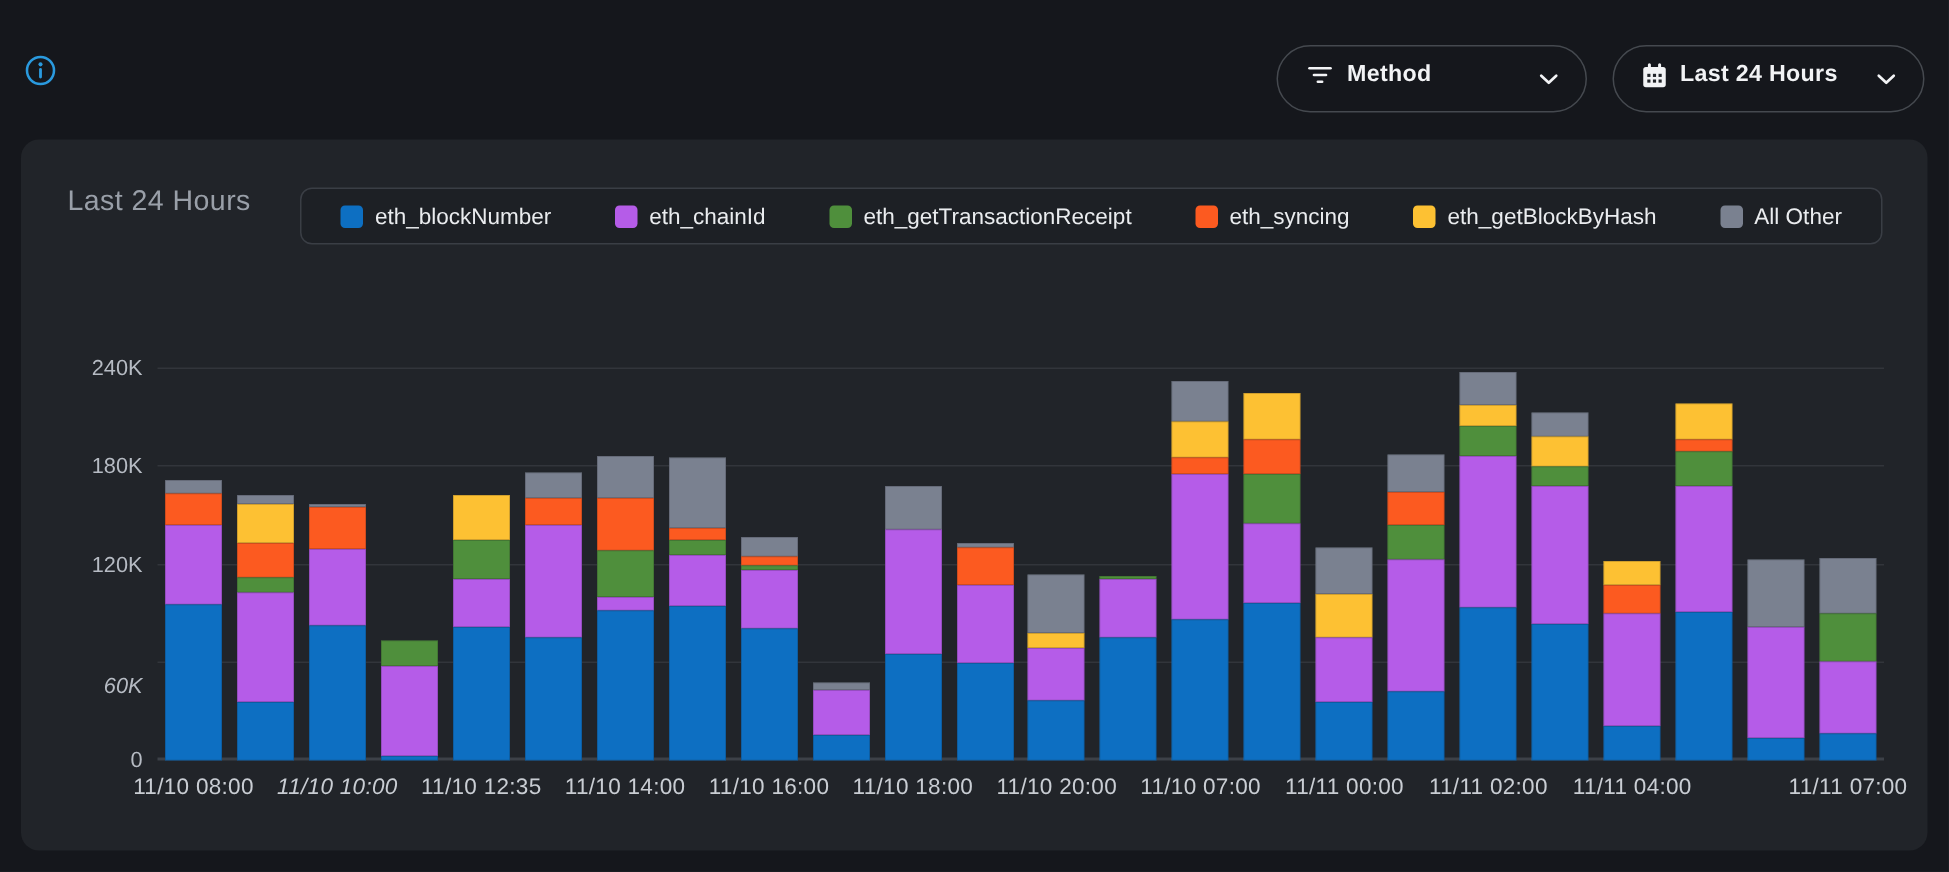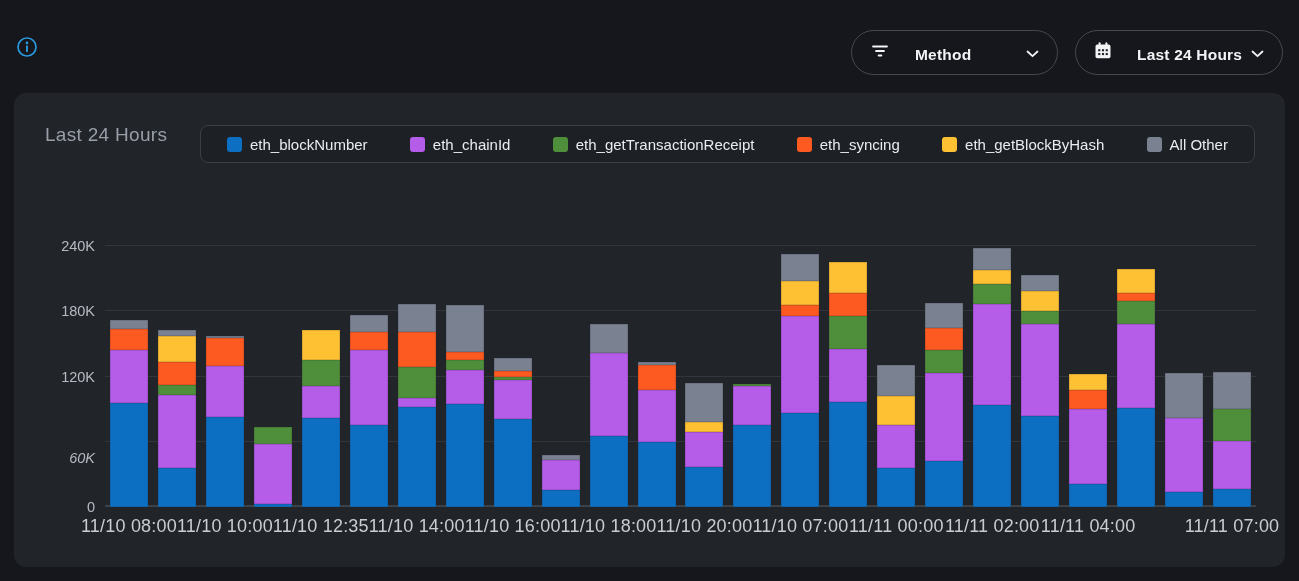--- a/index.html
+++ b/index.html
@@ -19,21 +19,21 @@
   .page-title { font-size:21px; font-weight:700; letter-spacing:.2px; color:#f4f5f6; }
   .info-btn { display:inline-flex; cursor:pointer; background:none; border:none; padding:0; }
   .pills { position:absolute; top:30px; right:16px; display:flex; gap:17px; }
   .pill {
     height:45px; border:1px solid #45494f; border-radius:23px;
     background:transparent; color:#f2f3f5;
     display:flex; align-items:center; justify-content:space-between;
     padding:0 18px; font-size:15.5px; font-weight:700; letter-spacing:.2px;
     font-family:"Liberation Sans", sans-serif; cursor:pointer;
   }
-  .pill .grp { display:flex; align-items:flex-end; gap:25px; }
+  .pill .grp { display:flex; align-items:flex-start; gap:8px; }
   .pill-method { width:207px; }
   .pill-time   { width:208px; }
   
   .card {
     position:absolute; left:14px; top:93px; width:1271px; height:474px;
     background:#212429; border-radius:12px;
   }
   .period { position:absolute; left:31px; top:31px; font-size:19px; color:#999fa8; letter-spacing:.3px; }
   .total  { position:absolute; left:29px; top:62px; font-size:48px; font-weight:500; color:#fbfcfd; }
   .legend {
@@ -52,21 +52,21 @@
     position:absolute; left:-100px; width:90px; text-align:right;
     font-size:14.5px; color:#b6bbc3; z-index:1;
   }
   .bar {
     position:absolute; bottom:0; width:38px;
     display:flex; flex-direction:column-reverse; z-index:2; cursor:pointer;
   }
   .seg { width:100%; box-shadow: inset 0 0 0 0.5px rgba(16,18,22,.25); }
   .xlabel {
     position:absolute; top:276px; transform:translateX(-50%);
-    font-size:18px; color:#c9cdd3; white-space:nowrap; letter-spacing:.2px;
+    font-size:15px; color:#c9cdd3; white-space:nowrap; letter-spacing:.2px;
   }
 </style>
 </head>
 <body>
 
 <div class="page">
 
   <div class="title-row">
     <button class="info-btn">
       <svg width="22" height="22" viewBox="0 0 22 22">
@@ -304,21 +304,21 @@
           <div class="seg" style="height: 73.9552px; background: rgb(181, 92, 232);"></div>
           <div class="seg" style="height: 44.5906px; background: rgb(122, 129, 144);"></div>
         </div>
         <div class="bar" style="left: calc(97.9167% - 19px);">
           <div class="seg" style="height: 18.4888px; background: rgb(13, 111, 194);"></div>
           <div class="seg" style="height: 47.8534px; background: rgb(181, 92, 232);"></div>
           <div class="seg" style="height: 31.5397px; background: rgb(79, 143, 60);"></div>
           <div class="seg" style="height: 36.9776px; background: rgb(122, 129, 144);"></div>
         </div>
         <div class="xlabel" style="left: 2.08333%;">11/10 08:00</div>
-        <div class="xlabel" style="left: 10.4167%;">11/10 10:00</div>
+        <div class="xlabel" style="left: 10.4167%; font-style: italic;">11/10 10:00</div>
         <div class="xlabel" style="left: 18.75%;">11/10 12:35</div>
         <div class="xlabel" style="left: 27.0833%;">11/10 14:00</div>
         <div class="xlabel" style="left: 35.4167%; text-align: right;">11/10 16:00</div>
         <div class="xlabel" style="left: 43.75%;">11/10 18:00</div>
         <div class="xlabel" style="left: 52.0833%;">11/10 20:00</div>
         <div class="xlabel" style="left: 60.4167%;">11/10 07:00</div>
         <div class="xlabel" style="left: 68.75%;">11/11 00:00</div>
         <div class="xlabel" style="left: 77.0833%;">11/11 02:00</div>
         <div class="xlabel" style="left: 85.4167%;">11/11 04:00</div>
         <div class="xlabel" style="left: 97.9167%;">11/11 07:00</div>

